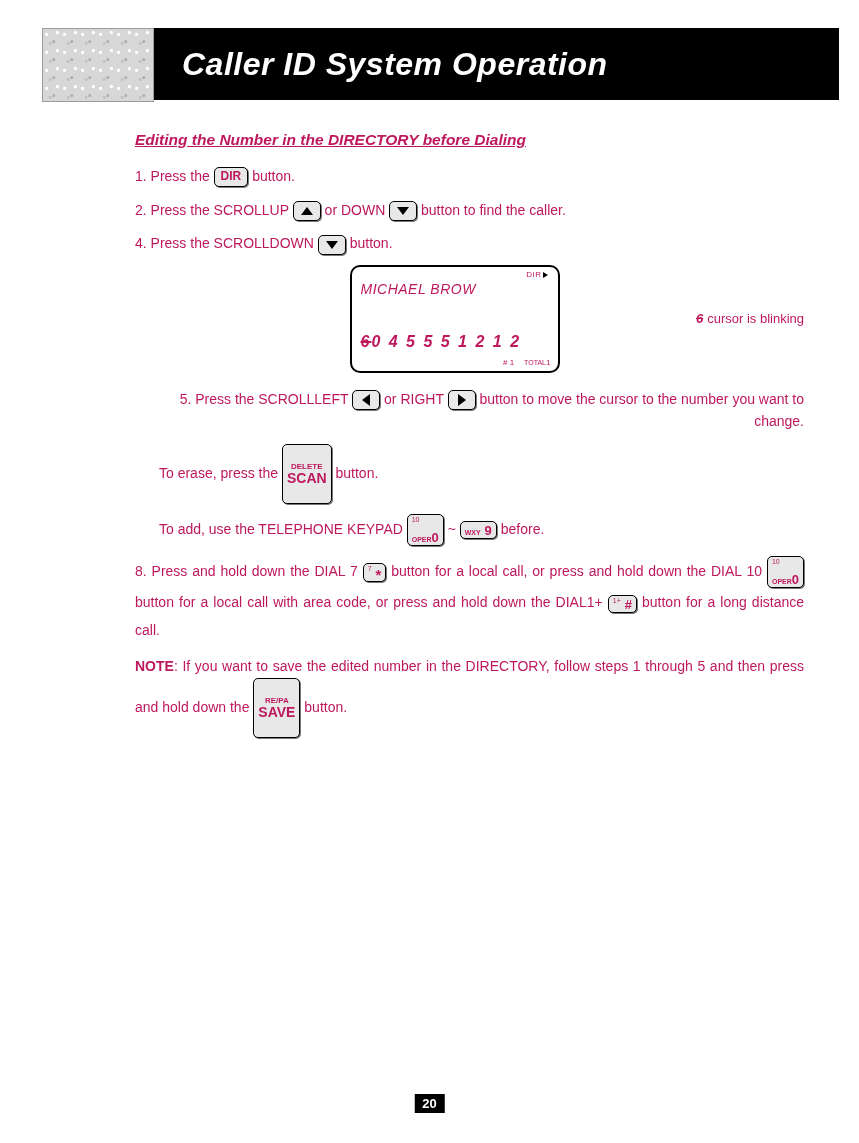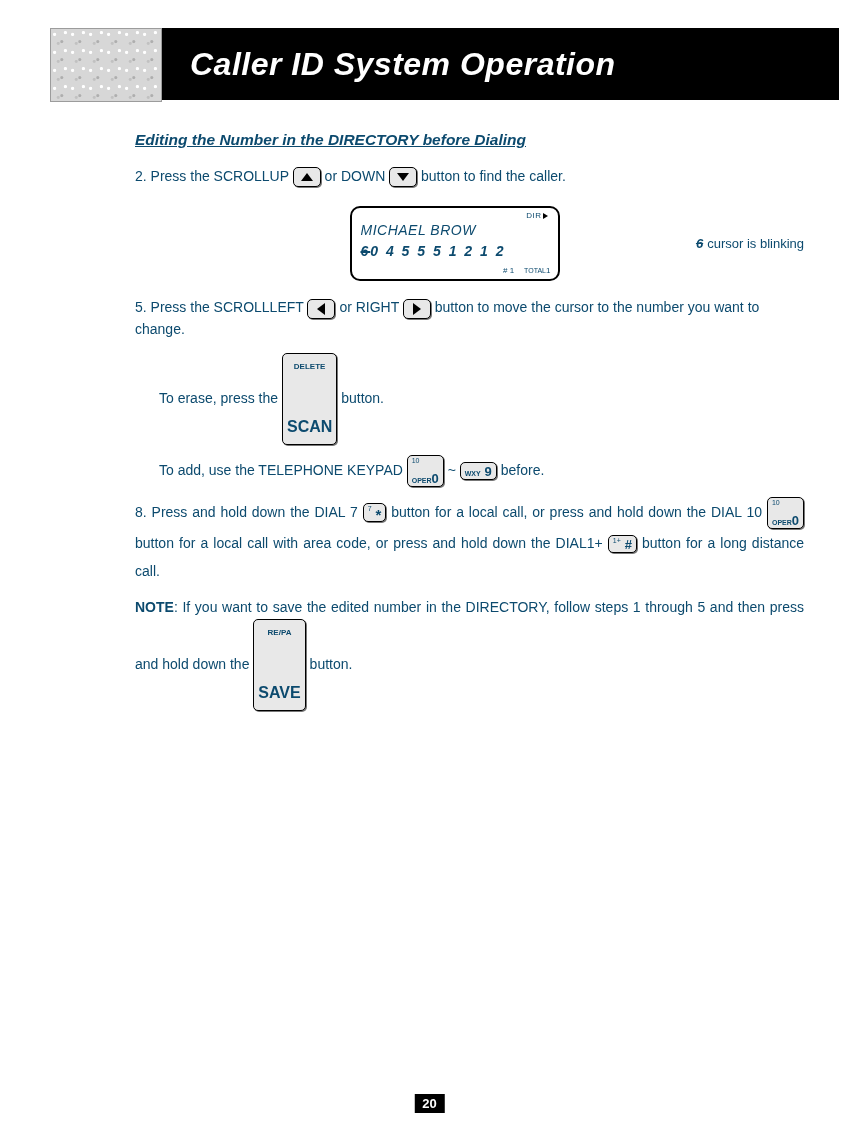--- a/index.html
+++ b/index.html
@@ -8,21 +8,21 @@
     font-family: Arial, Helvetica, sans-serif;
     background: #fff;
     width: 859px;
     height: 1143px;
     position: relative;
     overflow: hidden;
   }
   .header-band {
     position: absolute;
     top: 28px;
-    left: 50px;
+    left: 42px;
     right: 20px;
     height: 72px;
     display: flex;
     align-items: stretch;
     justify-content: flex-end;
   }
   .static-thumb {
     width: 110px;
     height: 72px;
     background: #cfcfcf;
@@ -46,21 +46,21 @@
     align-items: center;
     padding-left: 28px;
     letter-spacing: 0.5px;
   }
   .content {
     position: absolute;
     top: 128px;
     left: 135px;
     right: 55px;
     font-size: 14px;
-    color: #0c4a6e;
+    color: #be185d;
     line-height: 1.55;
   }
   .section-title {
     font-weight: bold;
     font-style: italic;
     font-size: 15.5px;
     text-decoration: underline;
     margin-bottom: 14px;
   }
   .step {
@@ -75,23 +75,23 @@
     background: #e8e8e8;
     border-radius: 5px;
     padding: 0 6px;
     font-weight: bold;
     font-size: 12px;
     line-height: 17px;
     height: 18px;
     vertical-align: middle;
     text-align: center;
   }
-  .btn.two-line { padding: 9px 4px; height: auto; }
+  .btn.two-line { padding: 18px 4px; height: auto; }
   .btn.two-line .t { display:block; font-size:8px; font-weight:bold; line-height:1; }
-  .btn.two-line .b { display:block; font-size:16px; font-weight:bold; line-height:1;margin-top:48px; }
+  .btn.two-line .b { display:block; font-size:14px; font-weight:bold; line-height:1; }
   .btn.icon { width: 26px; height: 18px; padding:0; position: relative; }
   .tri-up, .tri-down, .tri-left, .tri-right {
     position: absolute; left:50%; top:50%; transform: translate(-50%,-50%);
     width:0; height:0; border-style: solid;
   }
   .tri-up { border-width: 0 6px 8px 6px; border-color: transparent transparent #000 transparent; }
   .tri-down { border-width: 8px 6px 0 6px; border-color: #000 transparent transparent transparent; }
   .tri-left { border-width: 6px 8px 6px 0; border-color: transparent #000 transparent transparent; }
   .tri-right { border-width: 6px 0 6px 8px; border-color: transparent transparent transparent #000; }
   .keypad {
@@ -107,21 +107,21 @@
     width: 190px;
     border: 2px solid #000;
     border-radius: 10px;
     padding: 4px 8px 2px 8px;
     font-family: Arial, sans-serif;
     position: relative;
   }
   .lcd .dir-label { position:absolute; top:2px; right:10px; font-size:8px; letter-spacing:0.5px; }
   .lcd .dir-label::after { content:""; display:inline-block; margin-left:2px; width:0; height:0; border-top:3px solid transparent; border-bottom:3px solid transparent; border-left:5px solid #000; vertical-align: middle;}
   .lcd .name { font-weight:normal; font-style:italic; font-size:14px; letter-spacing:0.5px; margin-top:8px; }
-  .lcd .number { font-weight:bold; font-style:italic; font-size:14px; letter-spacing:2px; }
+  .lcd .number { font-weight:bold; font-style:italic; font-size:16px; letter-spacing:2px;margin-top:29px; }
   .lcd .struck { text-decoration: line-through; text-decoration-thickness:1.5px; }
   .lcd .footer { display:flex; justify-content:flex-end; gap:10px; font-size:8px; margin-top:2px; }
   .lcd-row { display:flex; align-items:center; gap:10px; margin-left: 90px; }
   .cursor-note { display:flex; align-items:center; gap:4px; font-size:13px; }
   .cursor-note .struck { font-weight:bold; font-style:italic; text-decoration: line-through;}
   .eg { margin-left: 24px; margin-bottom: 4px; }
   .sub-block { margin-left: 24px; margin-bottom: 10px; }
   .just { text-align: justify; }
   .page-num {
     position: absolute;
@@ -140,50 +140,60 @@
 
 <div class="header-band">
   <div class="static-thumb"></div>
   <div class="title-bar">Caller ID System Operation</div>
 </div>
 
 <div class="content">
 
   <div class="section-title">Editing the Number in the DIRECTORY before Dialing</div>
 
+  <div class="step">
+    <span>1.  Press the </span>
+    <span class="btn">DIR</span>
+    <span> button.</span>
+  </div>
 
   <div class="step">
     <span>2.  Press the SCROLLUP </span>
     <span class="btn icon"><span class="tri-up"></span></span>
     <span> or DOWN </span>
     <span class="btn icon"><span class="tri-down"></span></span>
     <span> button to find the caller.</span>
   </div>
 
 
+  <div class="step" style="margin-bottom:4px;">
+    <span>4.  Press the SCROLLDOWN </span>
+    <span class="btn icon"><span class="tri-down"></span></span>
+    <span> button.</span>
+  </div>
 
   <div class="lcd-row">
     <div class="lcd">
       <div class="dir-label">DIR</div>
       <div class="name">MICHAEL BROW</div>
       <div class="number">
         <span class="struck">6</span><span>0 4 5 5 5 1 2 1 2</span>
       </div>
       <div class="footer">
         <span># 1</span>
         <span><span style="font-size:7px;">TOTAL</span><span>1</span></span>
       </div>
     </div>
     <div class="cursor-note">
       <span class="struck">6</span>
       <span> cursor is blinking</span>
     </div>
   </div>
 
-  <div class="step" style="margin-top:10px;">
+  <div class="step" style="margin-top:10px;text-align:right;">
     <span>5.  Press the SCROLLLEFT </span>
     <span class="btn icon"><span class="tri-left"></span></span>
     <span> or RIGHT </span>
     <span class="btn icon"><span class="tri-right"></span></span>
     <span> button to move the cursor to the number you want to change.</span>
   </div>
 
   <div class="sub-block">
     <span>To erase, press the </span>
     <span class="btn two-line">

